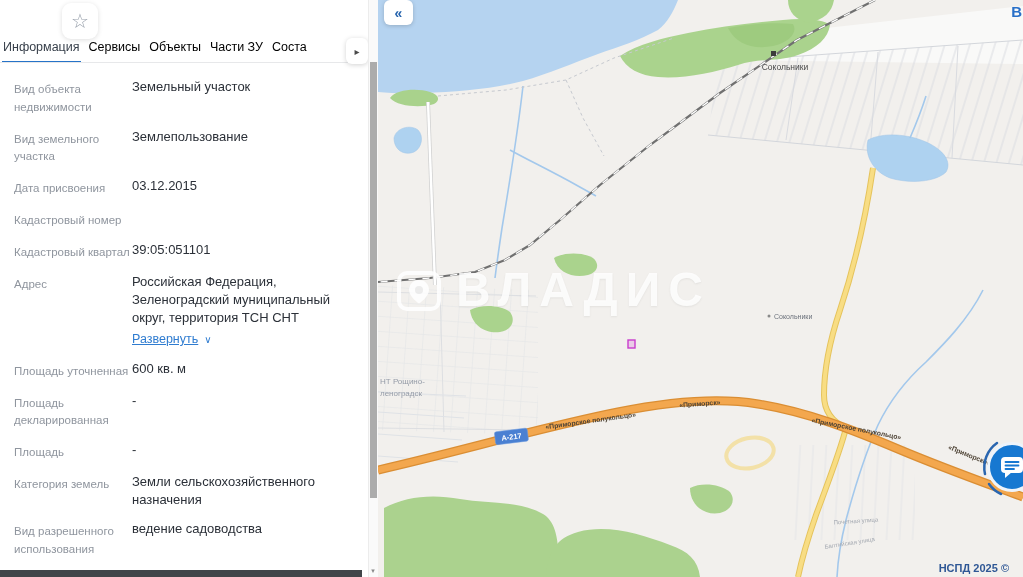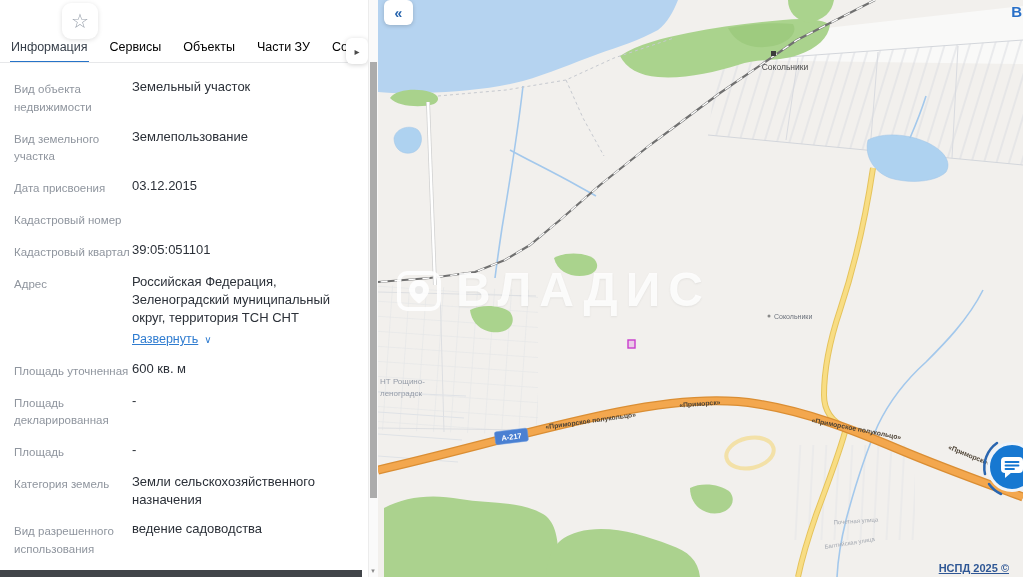--- a/index.html
+++ b/index.html
@@ -4,21 +4,21 @@
 <style>
   html,body{margin:0;padding:0;background:#fff;font-family:"Liberation Sans",sans-serif;}
   #app{position:relative;width:1023px;height:577px;overflow:hidden;background:#fff;}
 
   
   .panel{position:absolute;left:0;top:0;width:378px;height:577px;background:#fff;}
   .star-btn{position:absolute;left:62px;top:3px;width:36px;height:36px;background:#fff;
     border-radius:9px;box-shadow:0 1px 5px rgba(0,0,0,.13);display:flex;align-items:center;justify-content:center;
     color:#9aa2ad;font-size:20px;}
   .tabs{position:absolute;left:0;top:34px;width:366px;height:29px;border-bottom:1px solid #e7e8ea;
-    display:flex;align-items:flex-end;padding-left:10px;gap:20px;overflow:hidden;box-sizing:border-box;}
+    display:flex;align-items:flex-end;padding-left:2px;gap:7px;overflow:hidden;box-sizing:border-box;}
   .tab{font-size:12.5px;color:#000000;padding:4px 1px 7px;border-bottom:2px solid transparent;margin-bottom:-1px;white-space:nowrap;cursor:pointer;}
   .tab.active{border-color:#2673c8;color:#38404b;}
   .tabs-overflow-btn{position:absolute;right:10px;top:38px;width:22px;height:26px;background:#fff;border-radius:6px;
     box-shadow:0 1px 5px rgba(0,0,0,.18);display:flex;align-items:center;justify-content:center;
     color:#4a4a4a;font-size:10px;}
   .fields{position:absolute;left:14px;top:78px;width:344px;}
   .row{display:flex;margin-bottom:11px;}
   .row .lbl{flex:none;width:118px;font-size:11.5px;color:#8f959e;line-height:1.55;padding-top:3px;}
   .row .val{flex:1;font-size:13px;color:#2b3038;line-height:1.4;}
   .expand-link{display:inline-block;margin-top:4px;font-size:12.5px;color:#2f7cd0;text-decoration:underline;cursor:pointer;}
@@ -35,21 +35,21 @@
   .collapse-btn{position:absolute;left:6px;top:0;width:29px;height:25px;background:#fff;border-radius:6px;
     box-shadow:0 1px 4px rgba(0,0,0,.18);display:flex;align-items:center;justify-content:center;
     color:#2563ad;font-weight:bold;font-size:14px;cursor:pointer;}
   .partial-b{position:absolute;right:1px;top:3px;font-size:15px;font-weight:bold;color:#2970c8;}
   .watermark{position:absolute;left:18px;top:262px;display:flex;align-items:center;gap:14px;pointer-events:none;}
   .wm-text{font-size:48px;font-weight:800;letter-spacing:8px;color:rgba(255,255,255,.85);
     text-shadow:0 1px 2px rgba(100,100,100,.10);}
   .chat-ring{position:absolute;left:601px;top:434px;}
   .chat-btn{position:absolute;left:609px;top:442px;width:50px;height:50px;border-radius:50%;
     background:#1778d1;border:3px solid #eef4fb;box-sizing:border-box;display:flex;align-items:center;justify-content:center;cursor:pointer;}
-  .map-attribution{position:absolute;right:14px;bottom:3px;font-size:11px;font-weight:600;color:#2f5795;text-decoration:underline;}
+  .map-attribution{position:absolute;right:14px;bottom:3px;font-size:11px;font-weight:600;color:#2f5795;}
 </style>
 </head>
 <body>
 
 <div id="app">
 
   <div class="panel">
 
     <div class="star-btn">
       <span>☆</span>

